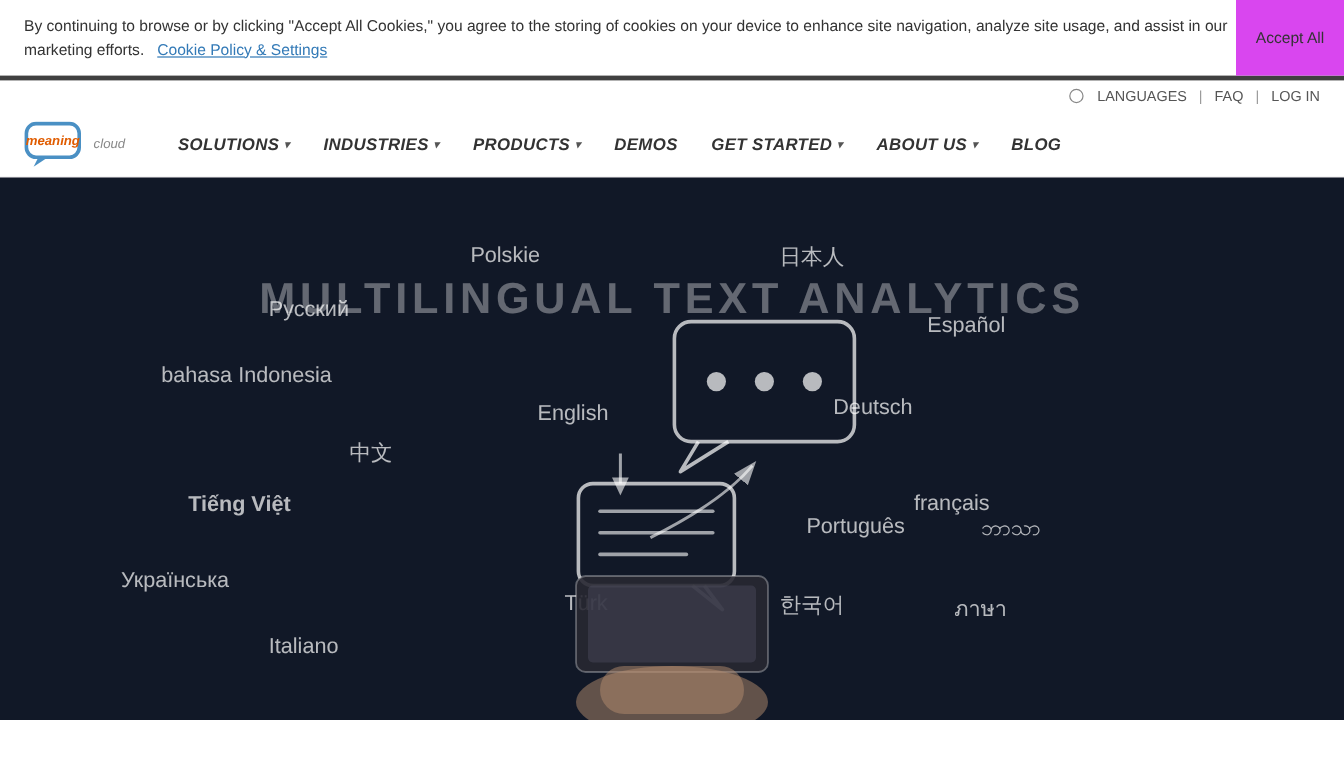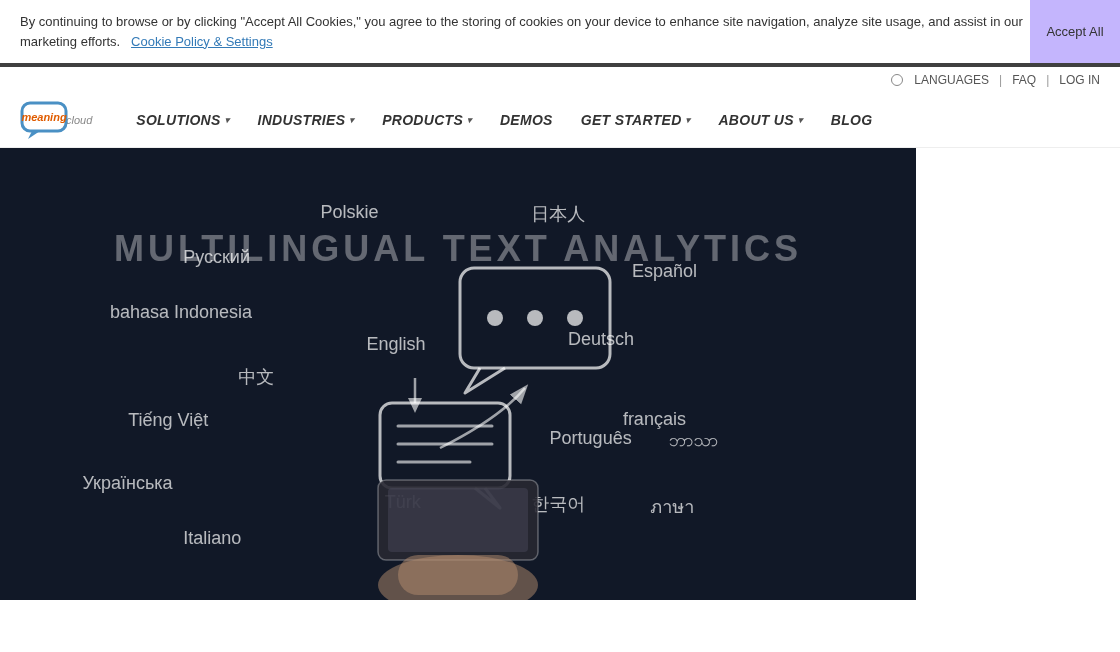--- a/index.html
+++ b/index.html
@@ -19,21 +19,21 @@
     .cookie-banner a {
       color: #337ab7;
       text-decoration: underline;
       cursor: pointer;
     }
     .cookie-accept-btn {
       position: absolute;
       right: 0;
       top: 0;
       height: 100%;
-      background: #c4b5fd;
+      background: #d946ef;
       color: #333;
       border: none;
       padding: 0 16px;
       font-size: 13px;
       cursor: pointer;
       min-width: 90px;
     }
 
     
     .utility-bar {
@@ -69,20 +69,21 @@
       padding: 8px 20px;
       background: #fff;
       border-bottom: 1px solid #eee;
     }
     .logo-container {
       margin-right: 30px;
     }
     .logo {
       display: flex;
       align-items: center;
+      gap: 12px;
     }
     .logo-bubble {
       width: 52px;
       height: 38px;
       position: relative;
       margin-right: 2px;
     }
 
     
     nav {
@@ -106,21 +107,21 @@
     }
     .nav-item .chevron {
       font-size: 9px;
       margin-left: 4px;
       color: #555;
     }
 
     
     .hero {
       position: relative;
-      width: 916px;
+      width: 1120px;
       height: 452px;
       background: #1a1a2e;
       overflow: hidden;
       display: flex;
       align-items: center;
       justify-content: center;
     }
     .hero-bg {
       position: absolute;
       inset: 0;
@@ -235,21 +236,21 @@
   <div class="lang-words" id="lang-words-container">
       <span class="lang-word" style="top: 12%; left: 35%;">Polskie</span>
       <span class="lang-word" style="top: 22%; left: 20%;">Русский</span>
       <span class="lang-word" style="top: 12%; left: 58%;">日本人</span>
       <span class="lang-word" style="top: 25%; left: 69%;">Español</span>
       <span class="lang-word" style="top: 34%; left: 12%;">bahasa Indonesia</span>
       <span class="lang-word" style="top: 35%; left: 40%; margin-top: 28px;">English</span>
       <span class="lang-word" style="top: 48%; left: 26%;">中文</span>
       <span class="lang-word" style="top: 40%; left: 62%;">Deutsch</span>
       <span class="lang-word" style="top: 50%; left: 68%; margin-top: 35px;">français</span>
-      <span class="lang-word" style="top: 58%; left: 14%;">Tiếng Việt</span>
+      <span class="lang-word" style="top: 58%; left: 14%; font-weight: bold;">Tiếng Việt</span>
       <span class="lang-word" style="top: 62%; left: 60%;">Português</span>
       <span class="lang-word" style="top: 62%; left: 73%;">ဘာသာ</span>
       <span class="lang-word" style="top: 72%; left: 9%;">Українська</span>
       <span class="lang-word" style="top: 76%; left: 42%;">Türk</span>
       <span class="lang-word" style="top: 76%; left: 58%;">한국어</span>
       <span class="lang-word" style="top: 76%; left: 71%;">ภาษา</span>
       <span class="lang-word" style="top: 84%; left: 20%;">Italiano</span>
     </div>
 
   <div class="hero-title">MULTILINGUAL TEXT ANALYTICS</div>

